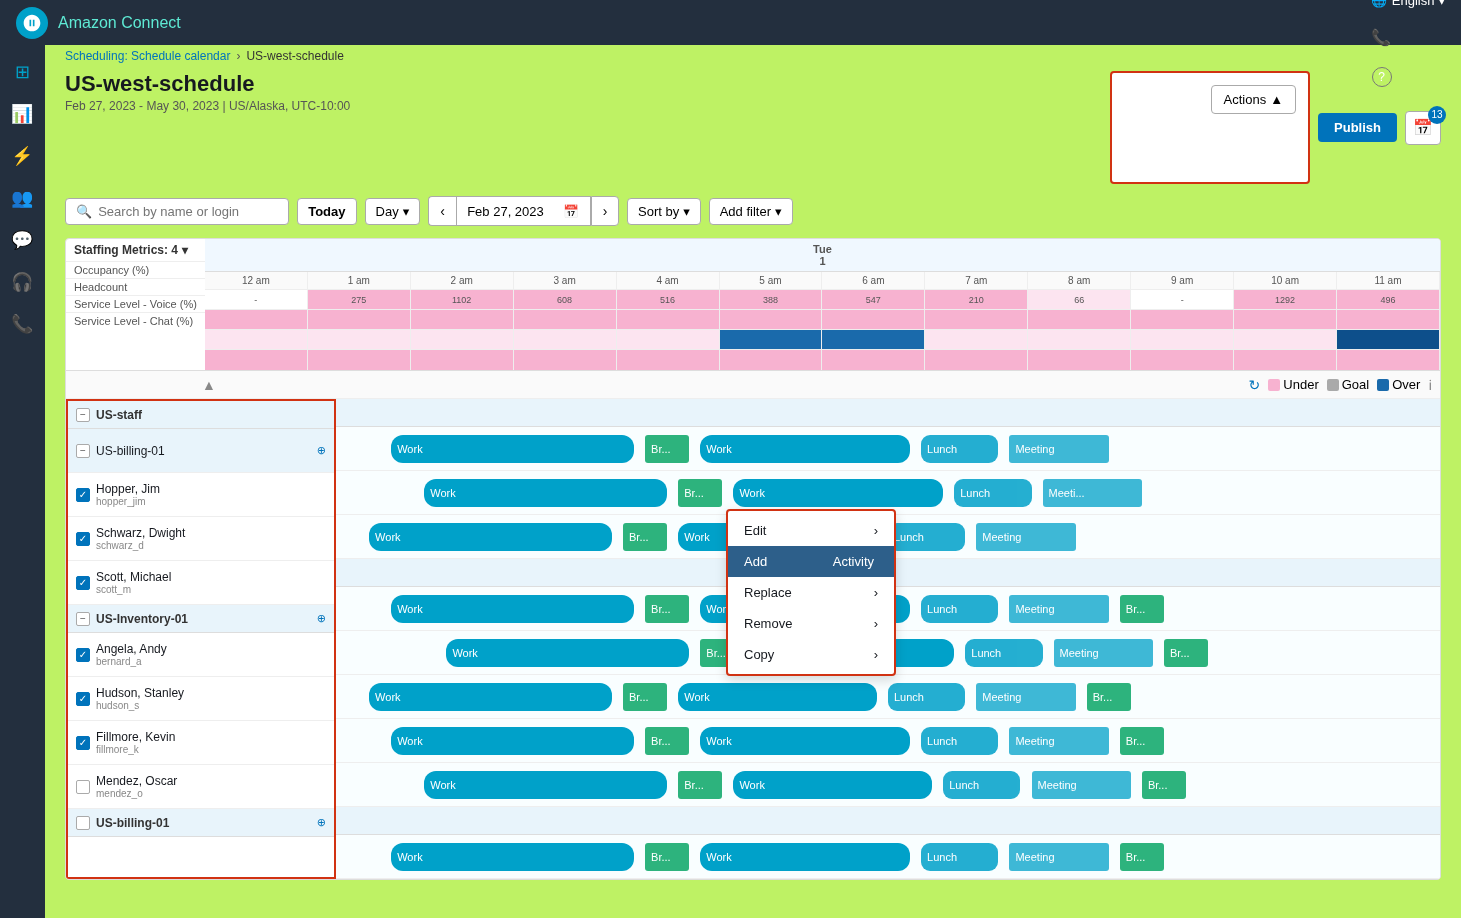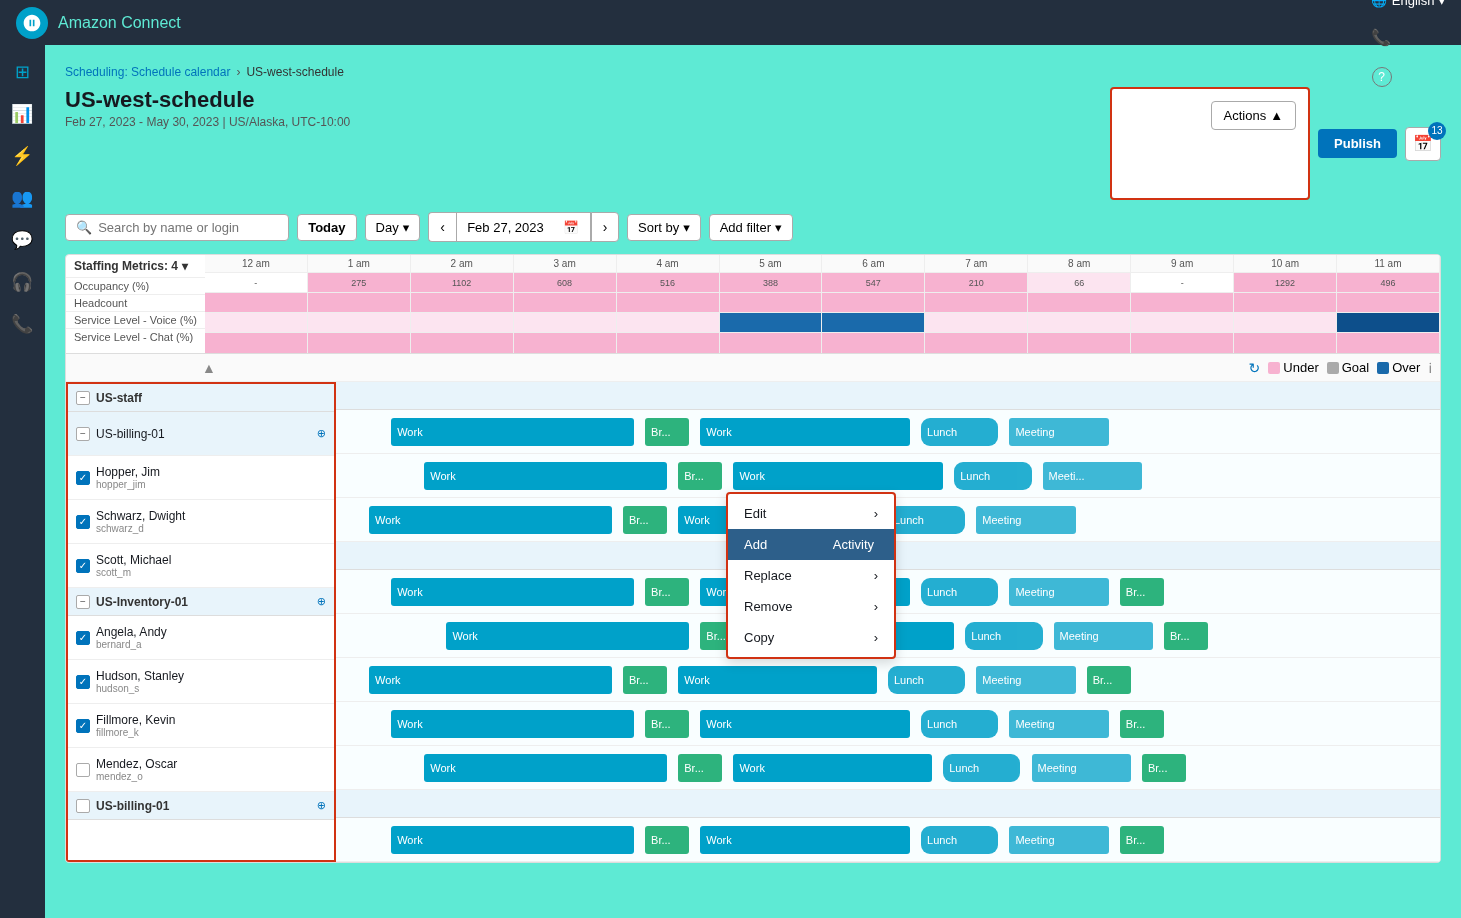--- a/index.html
+++ b/index.html
@@ -40,24 +40,24 @@
       width: 38px; height: 38px;
       display: flex; align-items: center; justify-content: center;
       color: #ccc; cursor: pointer; border-radius: 4px;
       font-size: 18px;
     }
 
     
     .main {
       margin-top: 45px;
       margin-left: 45px;
-      padding: 20px 20px;
+      padding: 4px 20px;
       height: calc(100vh - 45px);
       overflow: auto;
-      background: #5eead4;
+      background: #bef264;
     }
 
     
     .breadcrumb {
       display: flex; align-items: center; gap: 6px;
       font-size: 12px; color: #0073bb; margin-bottom: 8px;
     }
     .breadcrumb-sep { color: #555; }
     .breadcrumb-current { color: #333; }
 
@@ -215,21 +215,21 @@
     .timeline-group-row {
       height: 28px; background: #e8f4fb;
       border-bottom: 1px solid #ddd;
     }
     .shift-block {
       position: absolute; height: 28px; top: 8px;
       border-radius: 3px; display: flex; align-items: center;
       padding: 0 6px; font-size: 11px; color: #fff; font-weight: 500;
       overflow: hidden; white-space: nowrap;
     }
-    .shift-work { background: #00a1c9; }
+    .shift-work { background: #00a1c9; border-radius: 12px; }
     .shift-lunch { background: #00a1c9; opacity: 0.85; border-radius: 9px; }
     .shift-meeting { background: #00a1c9; opacity: 0.75; }
     .shift-br { background: #2db37d; }
 
     
     .context-menu {
       position: absolute;
       background: #fff;
       border: 1px solid #ddd;
       border-radius: 4px;
@@ -372,20 +372,23 @@
           <span>Staffing Metrics: 4</span>
           <span>▾</span>
         </div>
         <div style="font-size:11px;color:#555;padding:2px 8px;border-bottom:1px solid #eee;">Occupancy (%)</div>
         <div style="font-size:11px;color:#555;padding:2px 8px;border-bottom:1px solid #eee;">Headcount</div>
         <div style="font-size:11px;color:#555;padding:2px 8px;border-bottom:1px solid #eee;">Service Level - Voice (%)</div>
         <div style="font-size:11px;color:#555;padding:2px 8px;">Service Level - Chat (%)</div>
       </div>
       <div class="metrics-timeline">
 
+        <div style="background:#f0f8ff;text-align:center;padding:4px;font-size:11px;color:#555;font-weight:600;border-bottom:1px solid #ddd;">
+          Tue<br>1
+        </div>
 
         <div class="time-labels-row">
           <div class="time-label">12 am</div>
           <div class="time-label">1 am</div>
           <div class="time-label">2 am</div>
           <div class="time-label">3 am</div>
           <div class="time-label">4 am</div>
           <div class="time-label">5 am</div>
           <div class="time-label">6 am</div>
           <div class="time-label">7 am</div>

